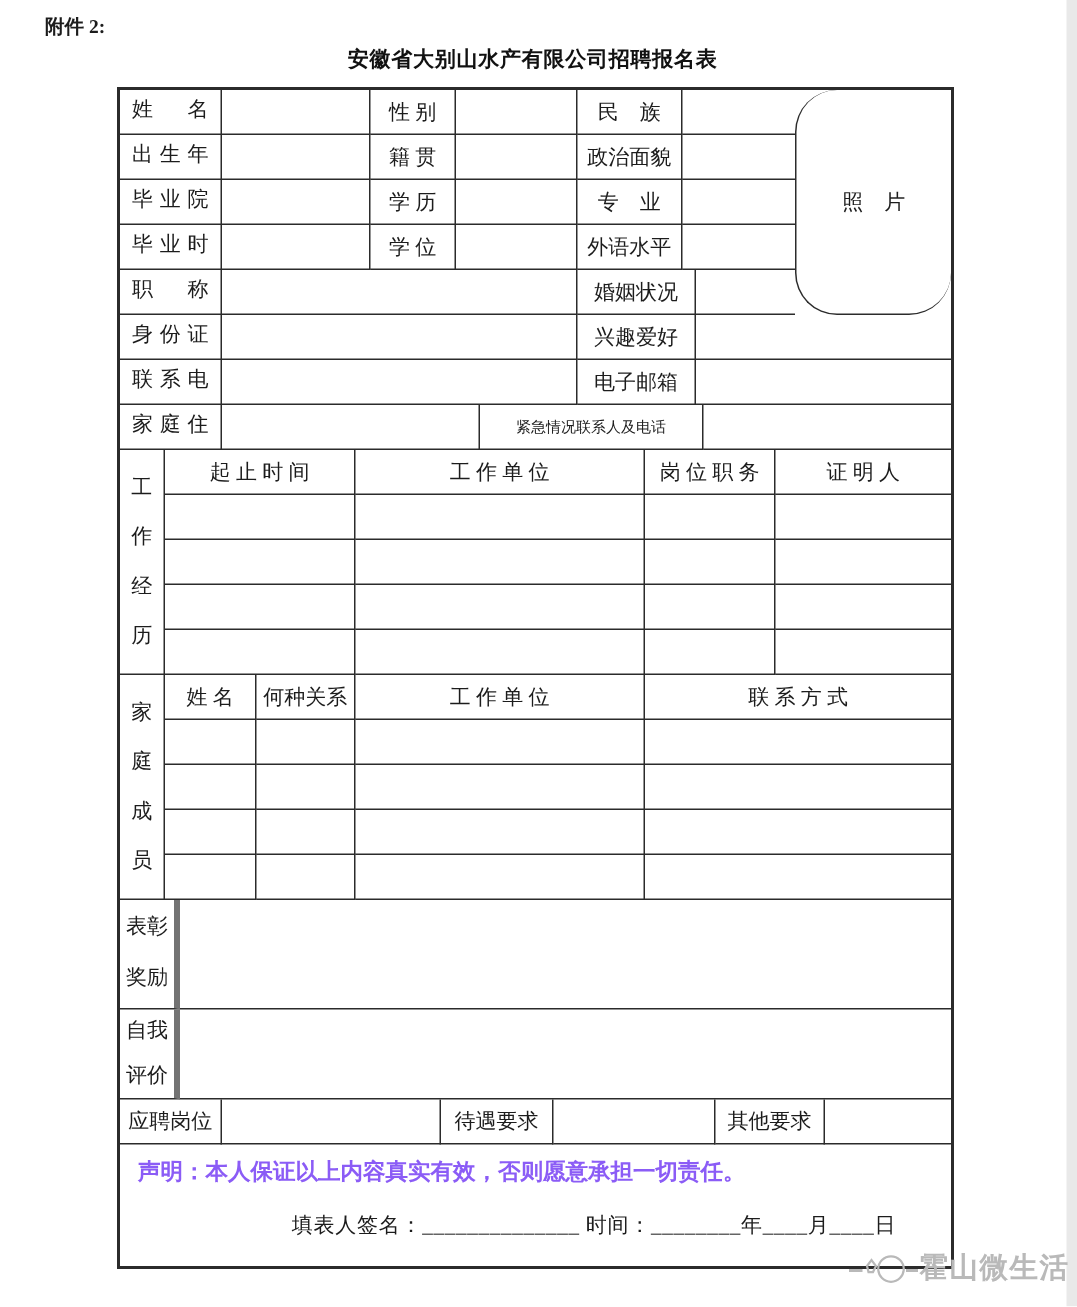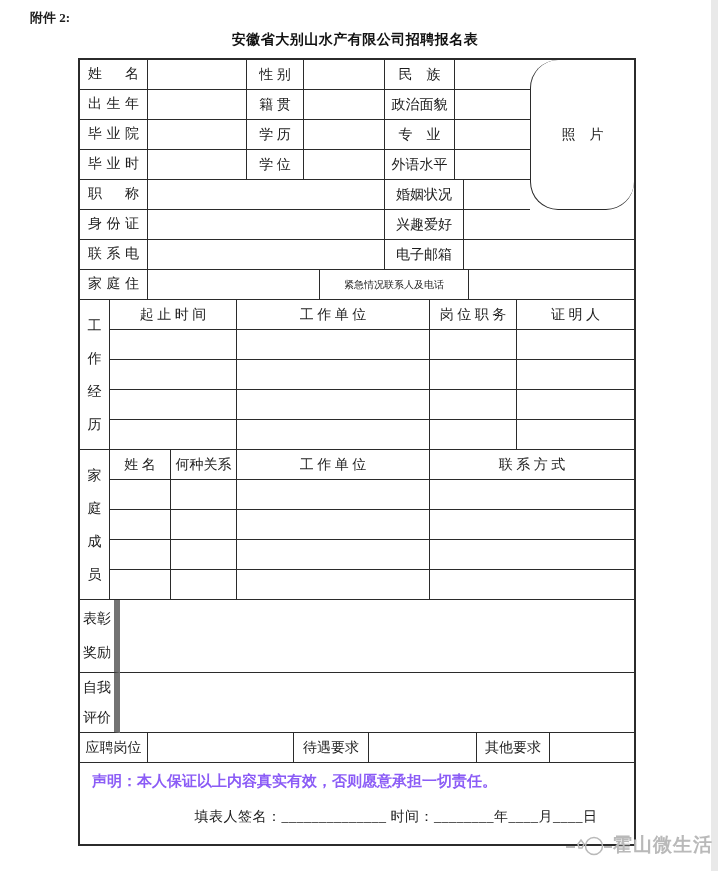--- a/index.html
+++ b/index.html
@@ -68,21 +68,21 @@
     border-right:1px solid #2b2b2b;
     border-bottom:1px solid #2b2b2b;
     display:flex;align-items:center;justify-content:center;
     white-space:pre-line;text-align:center;
     font-size:14px;line-height:33px;
   }
   .sec-body{flex:1;}
   .blk-label{
     box-sizing:border-box;
     width:40px;
-    border-right:6px solid #737373;
+    border-right:4px solid #737373;
     border-bottom:1px solid #2b2b2b;
     display:flex;align-items:center;justify-content:center;
     white-space:pre-line;text-align:center;
     font-size:14px;
   }
   .blk-body{
     box-sizing:border-box;
     flex:1;border-bottom:1px solid #2b2b2b;
   }
   .decl{

